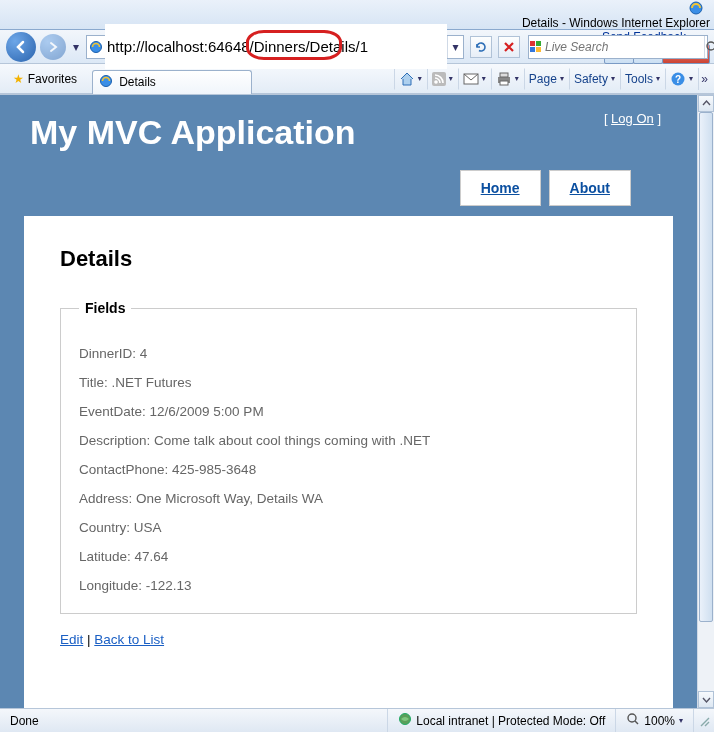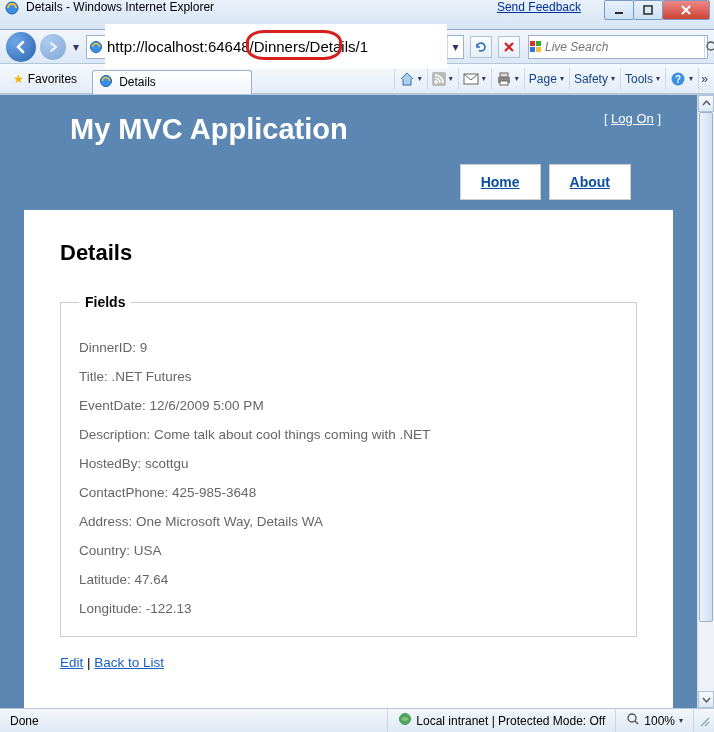--- a/index.html
+++ b/index.html
@@ -1,19 +1,19 @@
 <!DOCTYPE html>
 <html><head>
 <meta charset="utf-8">
 <style>
 * { box-sizing: border-box; margin: 0; padding: 0; }
 body { font-family: "Segoe UI", Tahoma, sans-serif; font-size: 12px; background: #fff; width: 714px; height: 732px; overflow: hidden; position: relative; }
 
 
-.titlebar { height: 30px; background: linear-gradient(#eaf1fa,#d6e4f4); border-bottom: 1px solid #8aa9ce; display: flex; align-items: flex-start; padding: 0 4px; }
+.titlebar { height: 30px; background: linear-gradient(#eaf1fa,#d6e4f4); border-bottom: 1px solid #8aa9ce; display: flex; align-items: flex-end; padding: 0 4px; flex-direction: column; }
 .titlebar .ie-icon { width: 16px; height: 16px; margin-right: 6px; }
 .titlebar .title { flex: 0 0 auto; color: #000; }
 .titlebar .spacer { flex: 1; }
 .titlebar .feedback { color: #003399; text-decoration: underline; margin-right: 24px; }
 .window-btns { display: flex; gap: 0; }
 .window-btn { width: 30px; height: 20px; border: 1px solid #7a9ac5; background: linear-gradient(#e9f2fb,#cbdff3); display: flex; align-items: center; justify-content: center; border-radius: 2px; margin-left: -1px; }
 .window-btn.close { background: linear-gradient(#e88,#c43); color: #fff; width: 48px; }
 .window-btn svg { display:block; }
 
 
@@ -51,21 +51,21 @@
 .scroll-v .btn { height:17px; background:linear-gradient(#f7fafd,#dde7f2); border:1px solid #b0c2d7; display:flex; align-items:center; justify-content:center; }
 .scroll-v .track { position:absolute; top:17px; bottom:17px; left:0; right:0; }
 .scroll-v .thumb { position:absolute; left:1px; right:1px; top:0; height:88%; background:linear-gradient(90deg,#eaf1fa,#cfdff0); border:1px solid #9bb1cc; border-radius:2px; }
 .scroll-v .btn.dn { position:absolute; bottom:0; left:0; right:0; }
 .page { position:absolute; left:0; right:17px; top:0; bottom:0; overflow:hidden; }
 
 .app-bg { background:#5c87b2; padding:0; height:100%; }
 .header-area { padding: 18px 30px 10px 30px; position:relative; }
 .logon { position:absolute; right:36px; top:16px; color:#fff; font-size:13px; }
 .logon a { color:#fff; text-decoration:underline; }
-.app-title { color:#fff; font-family: Arial, sans-serif; font-size: 29px; font-weight:bold;margin-left:40px; }
+.app-title { color:#fff; font-family: Arial, sans-serif; font-size: 34px; font-weight:bold; }
 .nav-tabs { display:flex; justify-content:flex-end; gap:8px; padding: 18px 36px 0 0; }
 .nav-tab { background:#fff; border:1px solid #ccc; padding: 9px 20px; color:#0b4fa0; font-weight:bold; font-size:14px; }
 .white-area { background:#fff; margin: 0 24px; min-height: 520px; padding: 30px 36px; }
 .page-h1 { font-family: Arial, sans-serif; font-size: 22px; font-weight:bold; color:#000; margin-bottom: 28px; }
 fieldset { border:1px solid #ccc; padding: 16px 18px 6px 18px; }
 legend { font-family: Arial, sans-serif; font-weight:bold; padding: 0 6px; font-size:14px; }
 .field-row { color:#666; font-size:13.5px; margin: 14px 0; }
 .links { margin-top: 18px; font-size:13.5px; }
 .links a { color:#1a5fc4; text-decoration:underline; }
 
@@ -235,25 +235,24 @@
         <div class="app-title">My MVC Application</div>
         <div class="nav-tabs">
           <a class="nav-tab" href="#">Home</a>
           <a class="nav-tab" href="#">About</a>
         </div>
       </div>
       <div class="white-area">
         <h2 class="page-h1">Details</h2>
         <fieldset>
           <legend>Fields</legend>
-          <p class="field-row">DinnerID: 9</p>
+          <p class="field-row">DinnerID: 4</p>
           <p class="field-row">Title: .NET Futures</p>
           <p class="field-row">EventDate: 12/6/2009 5:00 PM</p>
           <p class="field-row">Description: Come talk about cool things coming with .NET</p>
-          <p class="field-row">HostedBy: scottgu</p>
           <p class="field-row">ContactPhone: 425-985-3648</p>
           <p class="field-row">Address: One Microsoft Way, Details WA</p>
           <p class="field-row">Country: USA</p>
           <p class="field-row">Latitude: 47.64</p>
           <p class="field-row">Longitude: -122.13</p>
         </fieldset>
         <p class="links">
           <a href="#">Edit</a> | <a href="#">Back to List</a>
         </p>
       </div>

